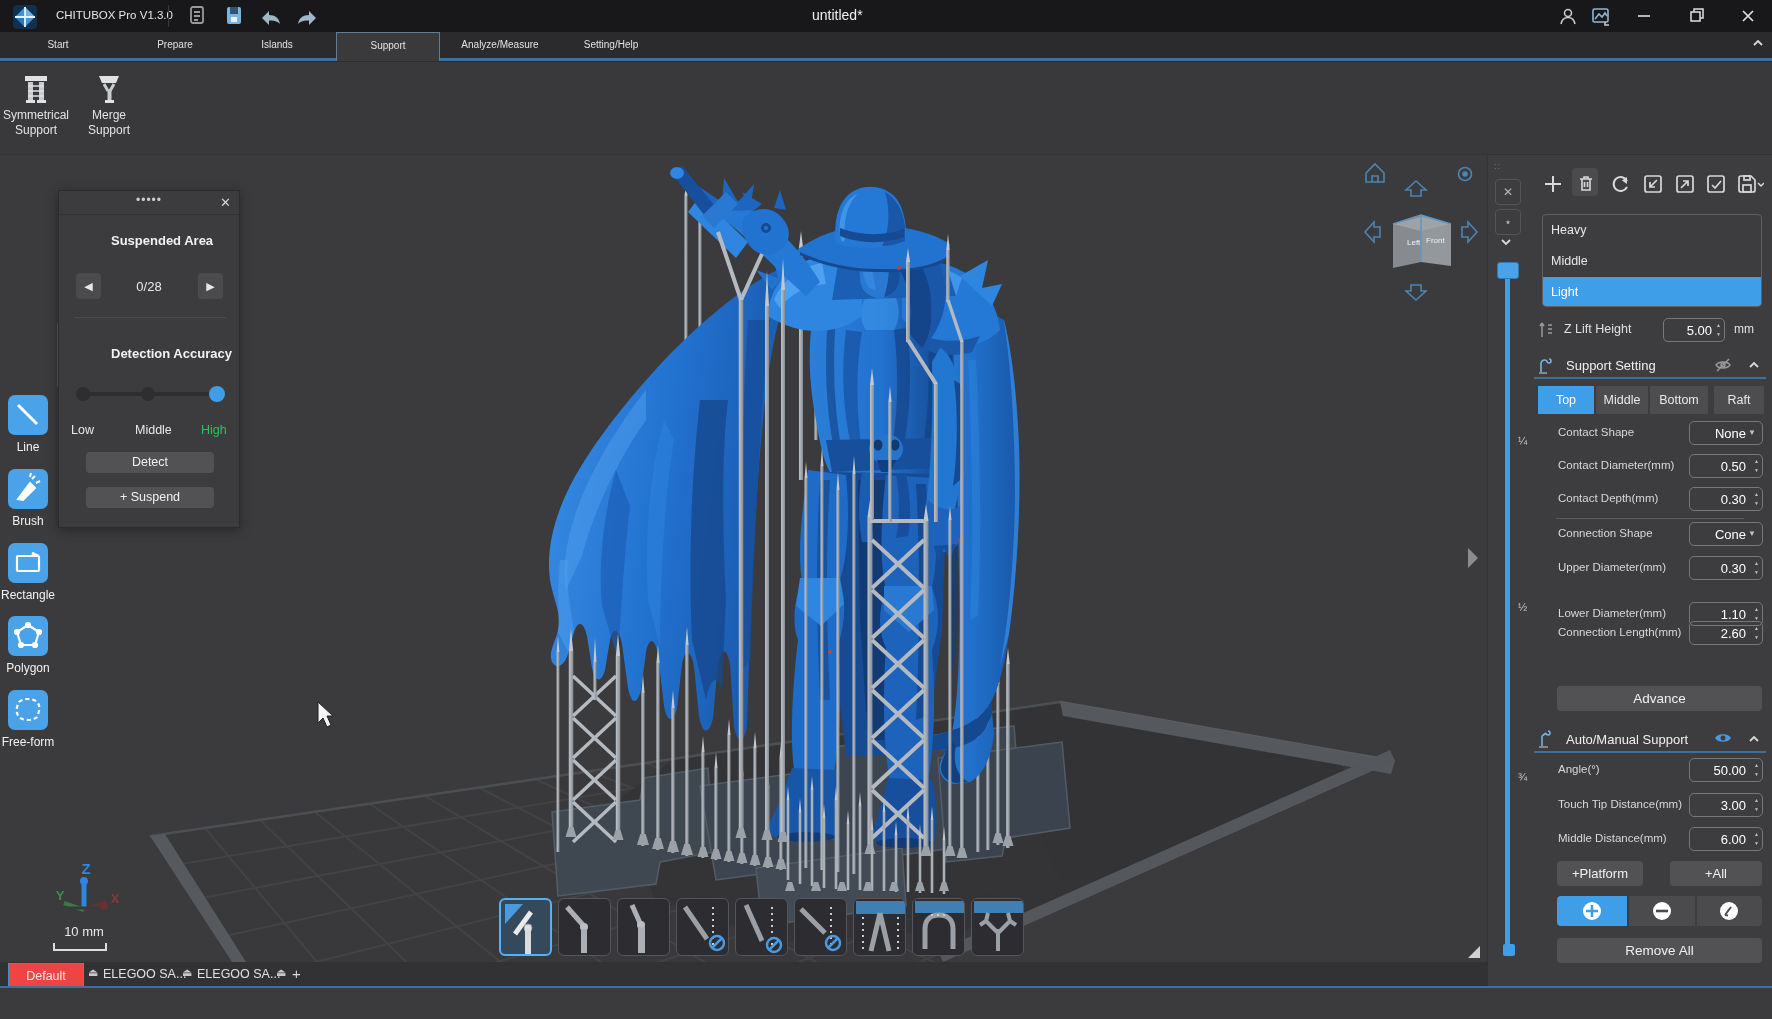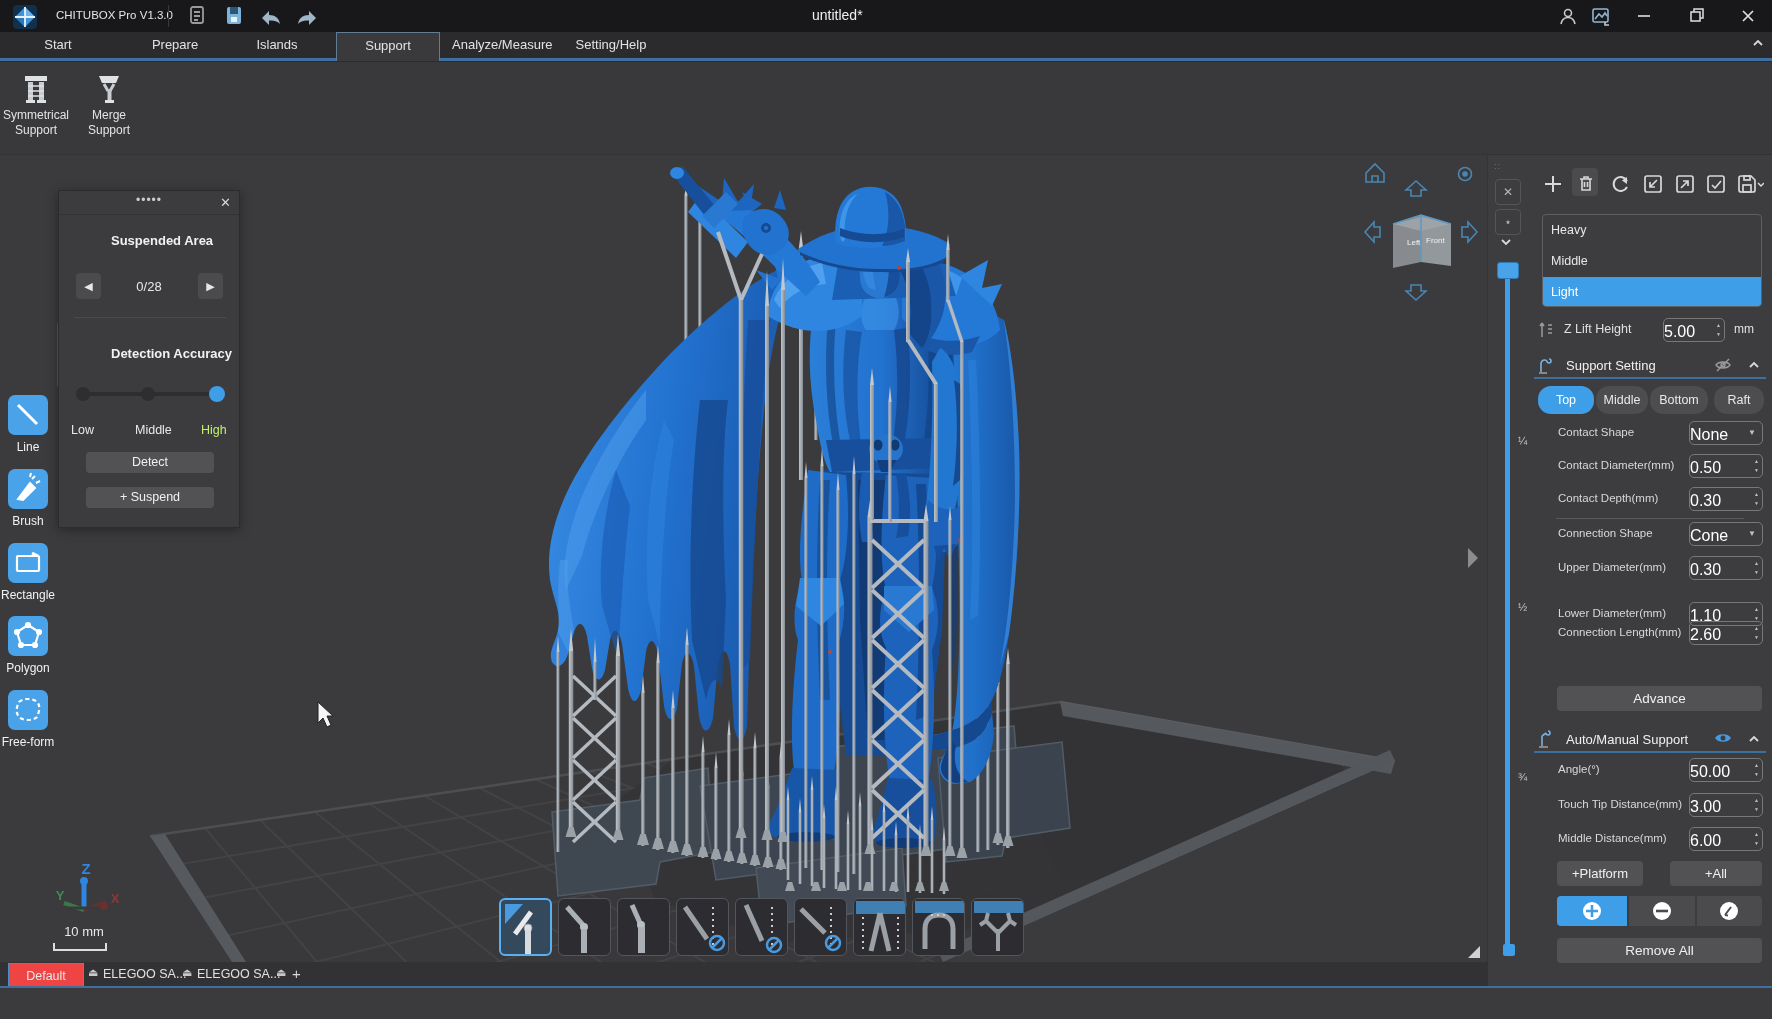--- a/index.html
+++ b/index.html
@@ -10,21 +10,21 @@
 
 #titlebar { position:absolute; left:0; top:0; width:1772px; height:32px; background:#18181a; z-index:30; }
 #titlebar .appname { position:absolute; left:56px; top:9px; color:#e6e6e6; font-size:11.5px; }
 #titlebar .tsep { position:absolute; left:168px; top:5px; width:1px; height:22px; background:#3a3a3c; }
 .ticon { position:absolute; top:4px; }
 #wintitle { position:absolute; left:812px; top:7px; color:#f0f0f0; font-size:14px; }
 
 
 #menubar { position:absolute; left:0; top:32px; width:1772px; height:30px; background:#2b2b2d; z-index:30; }
 #menubar .blueline { position:absolute; left:0; top:26px; width:1772px; height:3px; background:#3f6f9f; }
-.mtab { position:absolute; top:0; height:26px; line-height:26px; color:#e2e2e2; font-size:13px; text-align:center; }
+.mtab { position:absolute; top:0; height:26px; line-height:26px; color:#e2e2e2; font-size:10px; text-align:center; }
 .mtab.active { top:0; height:29px; line-height:26px; background:#3a3a3c; border:1px solid #5f7e95; border-bottom:none; z-index:2; }
 #menuchev { position:absolute; right:8px; top:3px; color:#d8d8d8; font-size:13px; }
 
 
 #toolbar { position:absolute; left:0; top:62px; width:1772px; height:93px; background:#39393b; border-bottom:1px solid #333335; z-index:20; }
 .tbgroup { position:absolute; top:12px; text-align:center; color:#e4e4e4; font-size:12px; line-height:15px; }
 
 
 .ltool { position:absolute; left:8px; width:40px; height:40px; background:#4aa3e8; border-radius:7px; z-index:10; }
 .ltool svg { position:absolute; left:0; top:0; }
@@ -62,32 +62,32 @@
 
 #rpanel { position:absolute; left:1528px; top:155px; width:244px; height:833px; background:#3d3d3f; z-index:10; color:#e0e0e0; }
 .rico { position:absolute; top:18px; }
 #rlist { position:absolute; left:14px; top:59px; width:220px; height:93px; border:1px solid #606062; border-radius:4px; overflow:hidden; }
 .ritem { height:31px; line-height:31px; padding-left:8px; font-size:12.5px; color:#e8e8e8; }
 .ritem.sel { background:#3f9ee8; color:#fff; }
 .rlabel { position:absolute; color:#e0e0e0; font-size:12.5px; }
 .frow { position:absolute; left:0; width:100%; height:26px; }
 .flbl { position:absolute; left:30px; top:5px; font-size:11.5px; color:#d8d8d8; }
 .spin,.drop { position:absolute; left:161px; top:0; width:74px; height:24px; border:1px solid #787878; border-radius:5px; }
-.sval { position:absolute; left:0; top:4px; width:56px; text-align:left; font-size:16px; color:#fff; }
+.sval { position:absolute; left:0; top:4px; width:56px; text-align:right; font-size:13px; color:#fff; }
 .spbtn { position:absolute; right:3px; top:2px; font-size:5px; line-height:9px; color:#c0c0c0; }
 .dar { position:absolute; right:6px; top:6px; font-size:8px; color:#c0c0c0; }
 .hr { position:absolute; left:28px; width:188px; height:1px; background:#5a5a5c; }
 .secthead { position:absolute; left:0; width:100%; height:24px; }
 .secthead .sicon { position:absolute; left:8px; top:2px; }
 .secthead .stxt { position:absolute; left:38px; top:4px; font-size:13px; color:#f0f0f0; }
 .secthead .seye { position:absolute; right:40px; top:3px; }
 .secthead .schev { position:absolute; right:12px; top:4px; color:#e8e8e8; font-size:12px; }
 .sectline { position:absolute; left:6px; width:232px; height:2px; background:#3f6f9f; }
 .rtabs { position:absolute; left:10px; top:231px; width:226px; height:28px; }
-.rtab { position:absolute; top:0; height:28px; line-height:28px; text-align:center; font-size:12.5px; color:#e8e8e8; background:#4d4d4f; border-radius:13px; }
+.rtab { position:absolute; top:0; height:28px; line-height:28px; text-align:center; font-size:12.5px; color:#e8e8e8; background:#4d4d4f; border-radius:0; }
 .rtab.on { background:#3f9ee8; color:#fff; }
 .bigbtn { position:absolute; background:#525254; border-radius:4px; text-align:center; color:#f0f0f0; }
 </style></head><body>
 <div id="app">
 
 <svg id="vp" width="1487" height="988" viewBox="0 0 1487 988">
 <rect x="0" y="155" width="1487" height="833" fill="#3b3b3d"></rect>
 <defs>
         <clipPath id="plate">
           <polygon points="150,836 1060,702 1395,761 943,962 232,962"></polygon>
@@ -625,21 +625,21 @@
   <div class="div" style="top:126px"></div>
   <h4 style="top:155px">Detection Accuracy</h4>
   <svg style="position:absolute;left:14px;top:192px" width="154" height="22">
     <line x1="10" y1="11" x2="144" y2="11" stroke="#2e2e30" stroke-width="4"></line>
     <circle cx="10" cy="11" r="7" fill="#2e2e30"></circle>
         <circle cx="75" cy="11" r="7" fill="#2e2e30"></circle>
     <circle cx="144" cy="11" r="8" fill="#3f9ee8"></circle>
   </svg>
   <span style="position:absolute;left:12px;top:232px;font-size:12.5px;color:#e8e8e8">Low</span>
   <span style="position:absolute;left:76px;top:232px;font-size:12.5px;color:#e8e8e8">Middle</span>
-  <span style="position:absolute;left:142px;top:232px;font-size:12.5px;color:#bef264">High</span>
+  <span style="position:absolute;left:142px;top:232px;font-size:12.5px;color:#22c55e">High</span>
   <div class="gbtn" style="top:261px">Detect</div>
   <div class="gbtn" style="top:296px">+ Suspend</div>
 </div>
 
 <div id="minicol">
   <span id="mcorner">::</span>
   <div class="mbtn" style="top:24px">✕</div>
   <div class="mbtn" style="top:54px">⋆</div>
   <span id="mchev"><svg width="12" height="8" viewBox="0 0 12 8" fill="none" stroke="#d8d8da" stroke-width="1.8">
           <path d="M2,2 L6,6 L10,2"></path>

